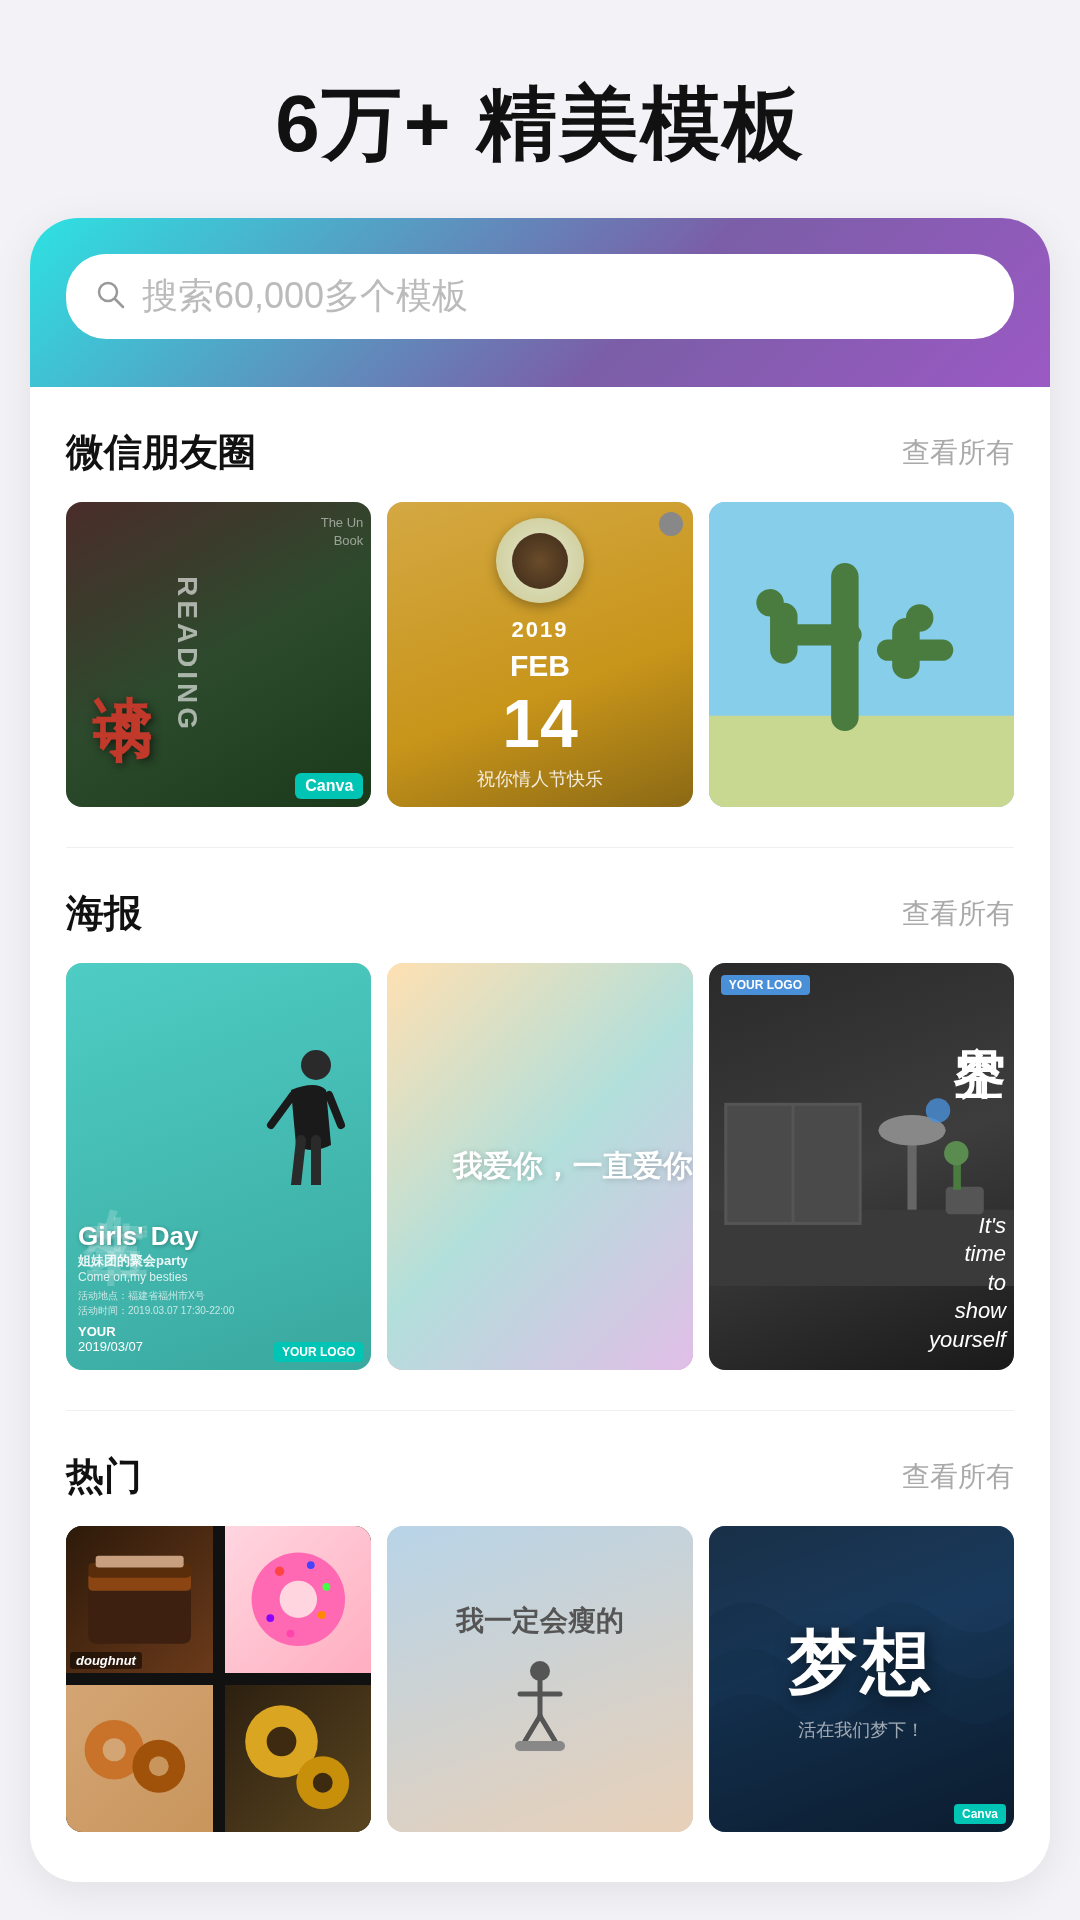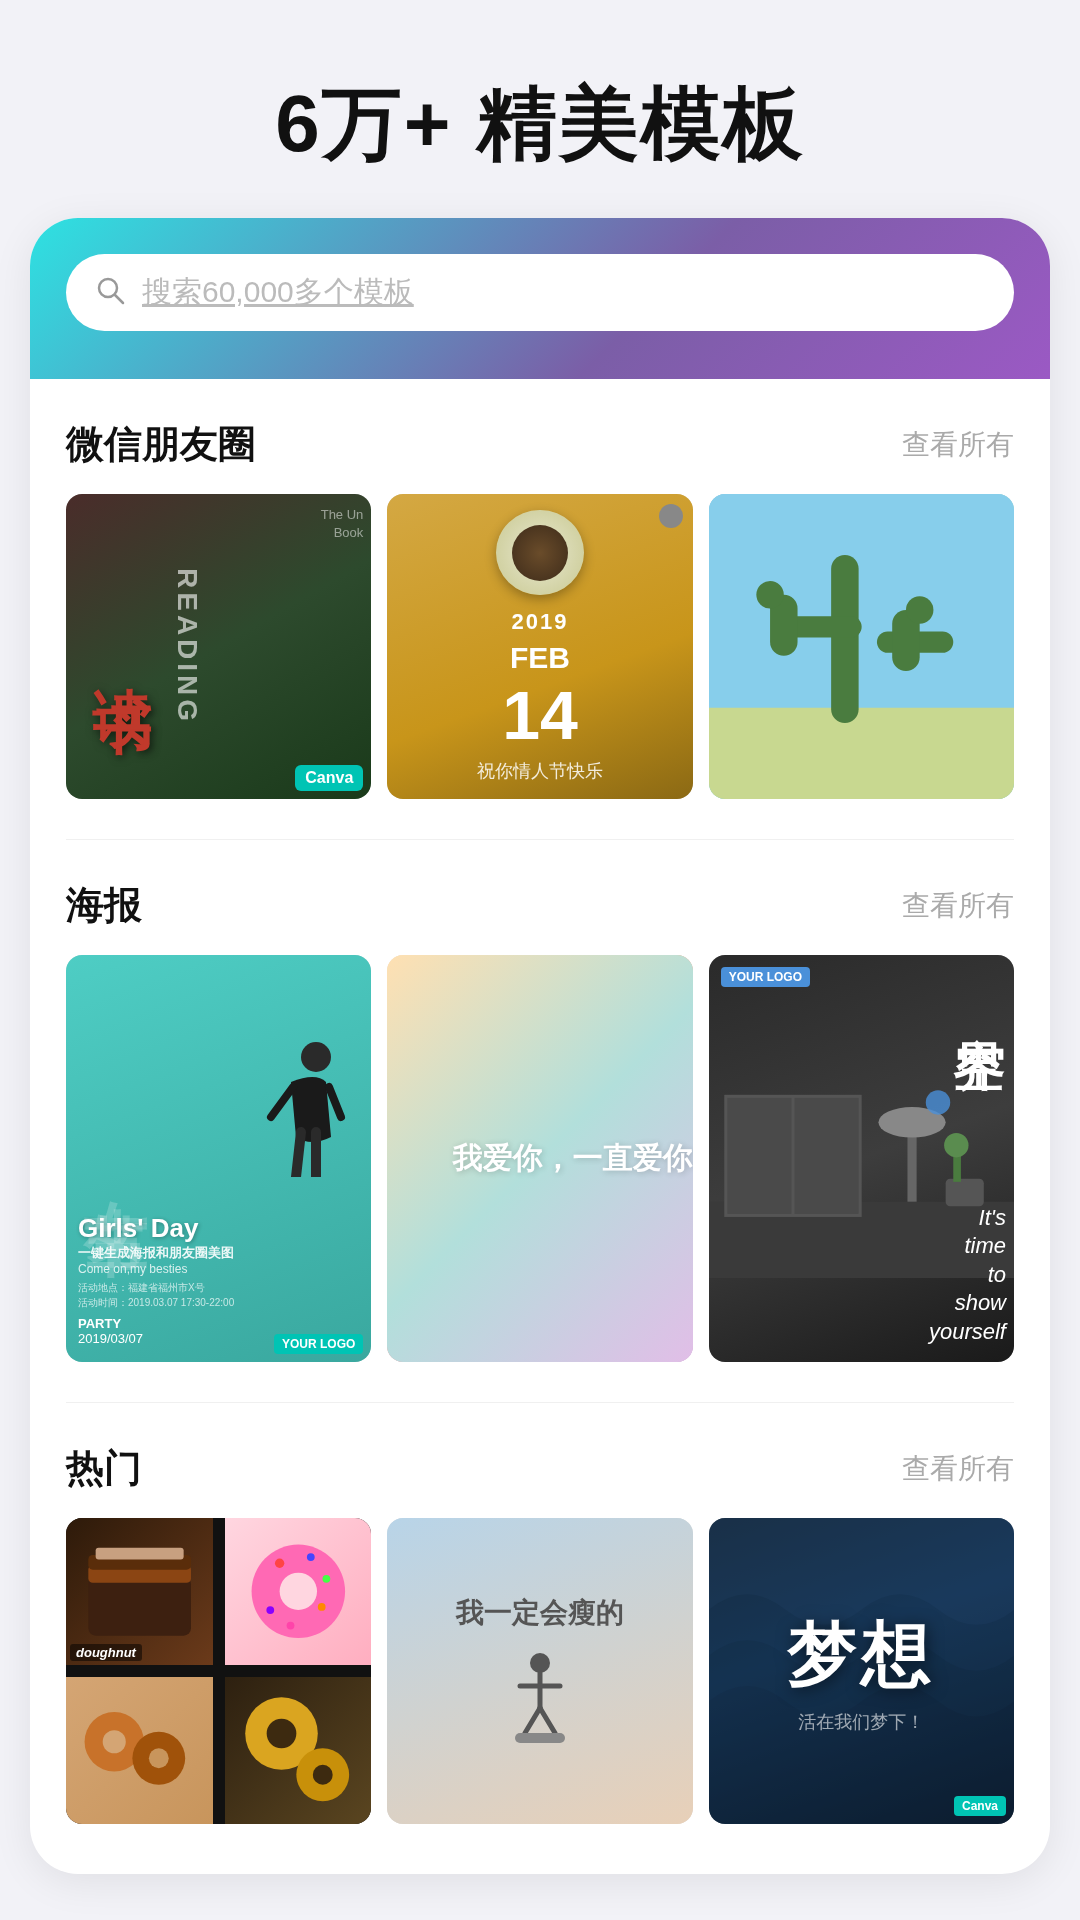--- a/index.html
+++ b/index.html
@@ -55,23 +55,22 @@
       gap: 16px;
     }
 
     .search-icon-wrap {
       color: #999;
       font-size: 32px;
       line-height: 1;
     }
 
     .search-placeholder {
-      font-size: 30px;
+      font-size: 36px;
       color: #bbb;
-      text-decoration: underline;
     }
 
     .section {
       padding: 40px 36px 10px;
     }
 
     .section-header {
       display: flex;
       justify-content: space-between;
       align-items: center;
@@ -206,24 +205,24 @@
         <div style="position:absolute;right:20px;top:20%;z-index:2;">
           <svg width="100" height="140" viewBox="0 0 100 140">
             <circle cx="65" cy="20" r="15" fill="#2a2a2a"></circle>
             <path d="M40 45 Q65 35 75 45 L80 100 Q60 110 45 100 Z" fill="#1a1a1a"></path>
             <path d="M50 95 L45 140 M65 95 L65 140" stroke="#2a2a2a" stroke-width="10" stroke-linecap="round"></path>
             <path d="M42 50 L20 80 M78 50 L90 80" stroke="#1a1a1a" stroke-width="8" stroke-linecap="round"></path>
           </svg>
         </div>
         <div style="position:absolute;bottom:16px;left:12px;right:12px;z-index:3;">
           <div style="font-size:26px;font-weight:900;color:#fff;text-shadow:1px 1px 4px rgba(0,0,0,0.3);">Girls' Day</div>
-          <div style="font-size:13px;color:rgba(255,255,255,0.9);font-weight:600;">一键生成海报和朋友圈美图</div>
+          <div style="font-size:13px;color:rgba(255,255,255,0.9);font-weight:600;">姐妹团的聚会party</div>
           <div style="font-size:12px;color:rgba(255,255,255,0.8);">Come on,my besties</div>
           <div style="font-size:10px;color:rgba(255,255,255,0.7);margin-top:4px;line-height:1.5;">活动地点：福建省福州市X号<br>活动时间：2019.03.07 17:30-22:00</div>
-          <div style="font-size:13px;font-weight:700;color:#fff;margin-top:6px;">PARTY</div>
+          <div style="font-size:13px;font-weight:700;color:#fff;margin-top:6px;">YOUR</div>
           <div style="font-size:13px;color:#fff;">2019/03/07</div>
         </div>
         <div style="position:absolute;bottom:8px;right:8px;background:#00c4b4;color:#fff;font-size:12px;font-weight:700;padding:3px 8px;border-radius:4px;z-index:4;">YOUR LOGO</div>
       </div>
 
       <div class="template-card" style="aspect-ratio:3/4;">
         <div style="position:absolute;inset:0;background:linear-gradient(135deg,#ffecd2 0%,#ffb347 30%,#ff8a80 50%,#f48fb1 70%,#ce93d8 100%);opacity:0.7;"></div>
         <div style="position:absolute;inset:0;background:linear-gradient(135deg,#ffe0b2 0%,#b2dfdb 50%,#e1bee7 100%);"></div>
         <div style="position:absolute;inset:0;display:flex;align-items:center;justify-content:flex-end;z-index:2;">
           <div style="font-size:30px;font-weight:700;color:#fff;text-shadow:1px 1px 6px rgba(0,0,0,0.2);text-align:center;">我爱你，一直爱你</div>

